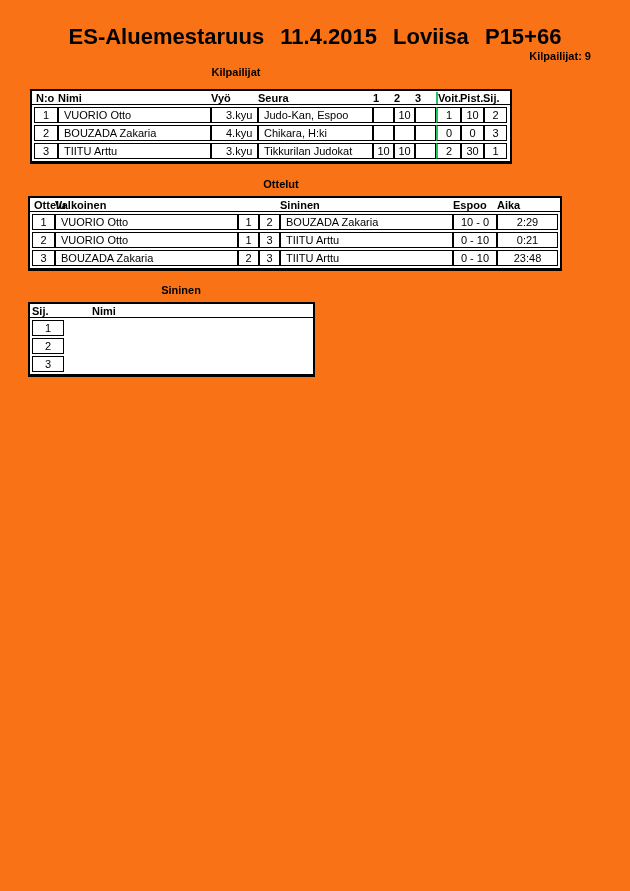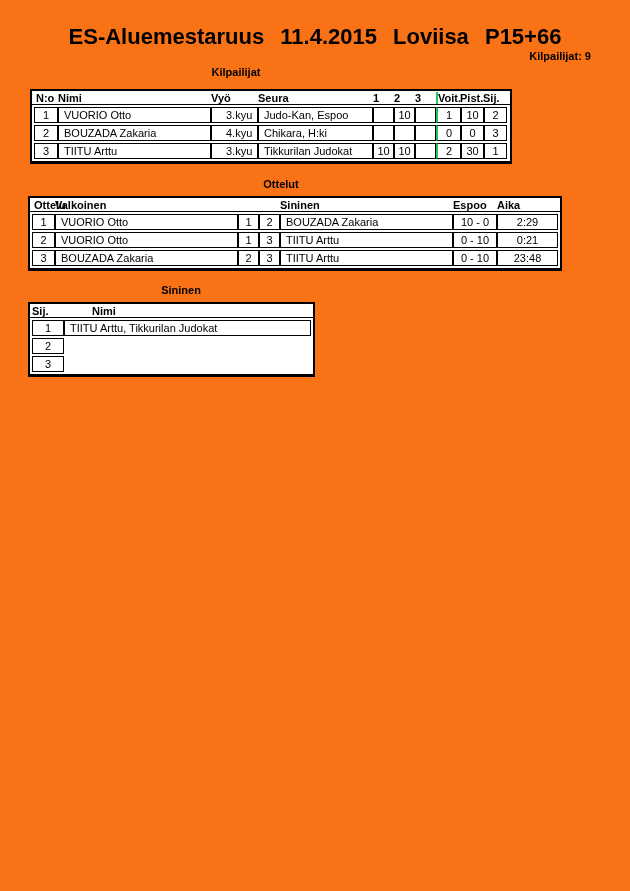--- a/index.html
+++ b/index.html
@@ -189,21 +189,20 @@
 
   <div class="section-label" id="label-tulokset">Sininen</div>
   <div class="tbl" id="tbl-tulokset">
     <div class="thead">
       <div class="hc t-sij-h">Sij.</div>
       <div class="hc t-nimi">Nimi</div>
     </div>
     <div class="tbody">
       <div class="tr">
         <div class="td t-sij">1</div>
-        <div class="td left t-nimi">TIITU Arttu, Tikkurilan Judokat</div>
       </div>
       <div class="tr">
         <div class="td t-sij">2</div>
       </div>
       <div class="tr">
         <div class="td t-sij">3</div>
       </div>
     </div>
   </div>
 

